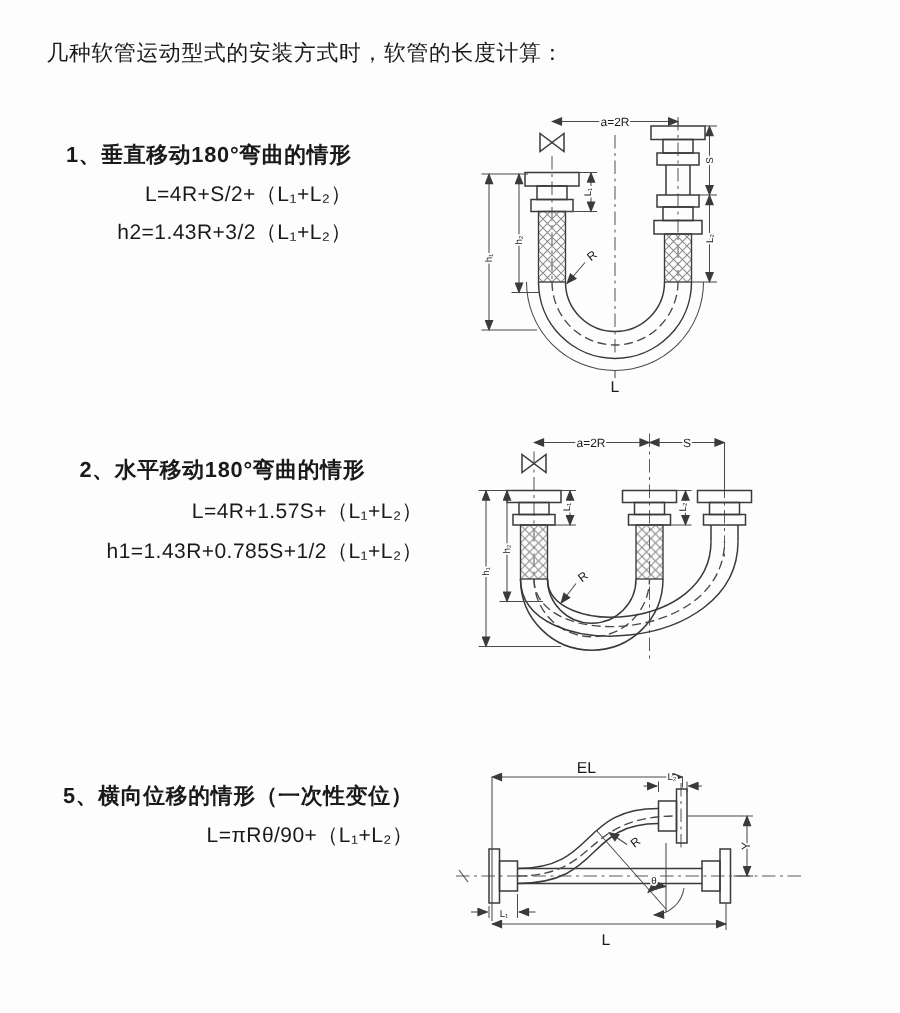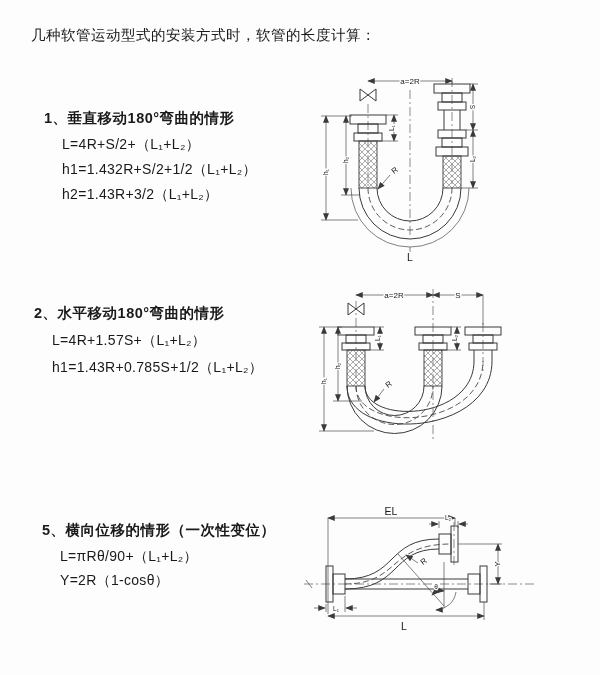--- a/index.html
+++ b/index.html
@@ -3,21 +3,21 @@
 <meta charset="utf-8">
 <style>
   html,body{margin:0;padding:0;}
   body{
     width:600px;height:675px;background:#fdfdfd;position:relative;overflow:hidden;
     font-family:"Liberation Sans","DejaVu Sans",sans-serif;color:#1a1a1a;
   }
   .title{position:absolute;left:31px;top:26px;font-size:14.5px;font-weight:400;letter-spacing:.5px;white-space:nowrap;}
   .section{position:absolute;white-space:nowrap;}
   .heading{font-size:14.5px;font-weight:700;letter-spacing:.5px;margin:0 0 4px 0;}
-  .formula{font-size:14px;font-weight:400;margin-left:18px;letter-spacing:.3px;}
+  .formula{font-size:14px;font-weight:400;margin-left:18px;letter-spacing:.3px;text-align:right;}
   .s1 .formula{line-height:25px;}
   .s2 .formula{line-height:27px;}
   .s3 .formula{line-height:24px;}
   svg{position:absolute;}
   .d1{left:302px;top:68px;}
   .d2{left:302px;top:281px;}
   .d3{left:298px;top:498px;}
   .st{stroke:#3a3a3a;fill:none;stroke-width:1;}
   .thin{stroke:#4a4a4a;fill:none;stroke-width:.7;}
   .dash{stroke:#5a5a5a;fill:none;stroke-width:.7;stroke-dasharray:9 3 2 3;}
@@ -26,37 +26,35 @@
   .hatch{stroke:#3a3a3a;stroke-width:.9;}
   text.dl{font-size:8px;fill:#1a1a1a;stroke:#fdfdfd;stroke-width:2.6px;paint-order:stroke;font-family:"Liberation Sans","DejaVu Sans",sans-serif;text-anchor:middle;}
   text.sm{font-size:6.5px;}
   text.big{font-size:10.5px;}
 </style>
 </head>
 <body>
 
 <div class="title">几种软管运动型式的安装方式时，软管的长度计算：</div>
 
-<div class="section s1" style="left:44px;top:109px;">
+<div class="section s1" style="left:44px;top:94px;">
   <div class="heading">1、垂直移动180°弯曲的情形</div>
   <div class="formula">L=4R+S/2+（L₁+L₂）</div>
-  <div class="formula">h1=1.432R+S/2+1/2（L₁+L₂）</div>
   <div class="formula">h2=1.43R+3/2（L₁+L₂）</div>
 </div>
 
-<div class="section s2" style="left:34px;top:304px;">
+<div class="section s2" style="left:53px;top:304px;">
   <div class="heading">2、水平移动180°弯曲的情形</div>
   <div class="formula">L=4R+1.57S+（L₁+L₂）</div>
   <div class="formula">h1=1.43R+0.785S+1/2（L₁+L₂）</div>
 </div>
 
 <div class="section s3" style="left:42px;top:521px;">
   <div class="heading">5、横向位移的情形（一次性变位）</div>
   <div class="formula">L=πRθ/90+（L₁+L₂）</div>
-  <div class="formula">Y=2R（1-cosθ）</div>
 </div>
 
 <svg class="d1" width="290" height="200" viewBox="0 0 290 200">
   <defs>
     <marker id="ar1" viewBox="0 0 10 8" refX="9" refY="4" markerWidth="8" markerHeight="6" markerUnits="userSpaceOnUse" orient="auto-start-reverse">
       <path d="M0,0 L10,4 L0,8 Z" fill="#3a3a3a"></path>
     </marker>
     <pattern id="ht1" width="6" height="6" patternUnits="userSpaceOnUse">
       <path d="M0,6 L6,0 M0,0 L6,6" stroke="#8a8a8a" stroke-width=".7" fill="none"></path>
     </pattern>

